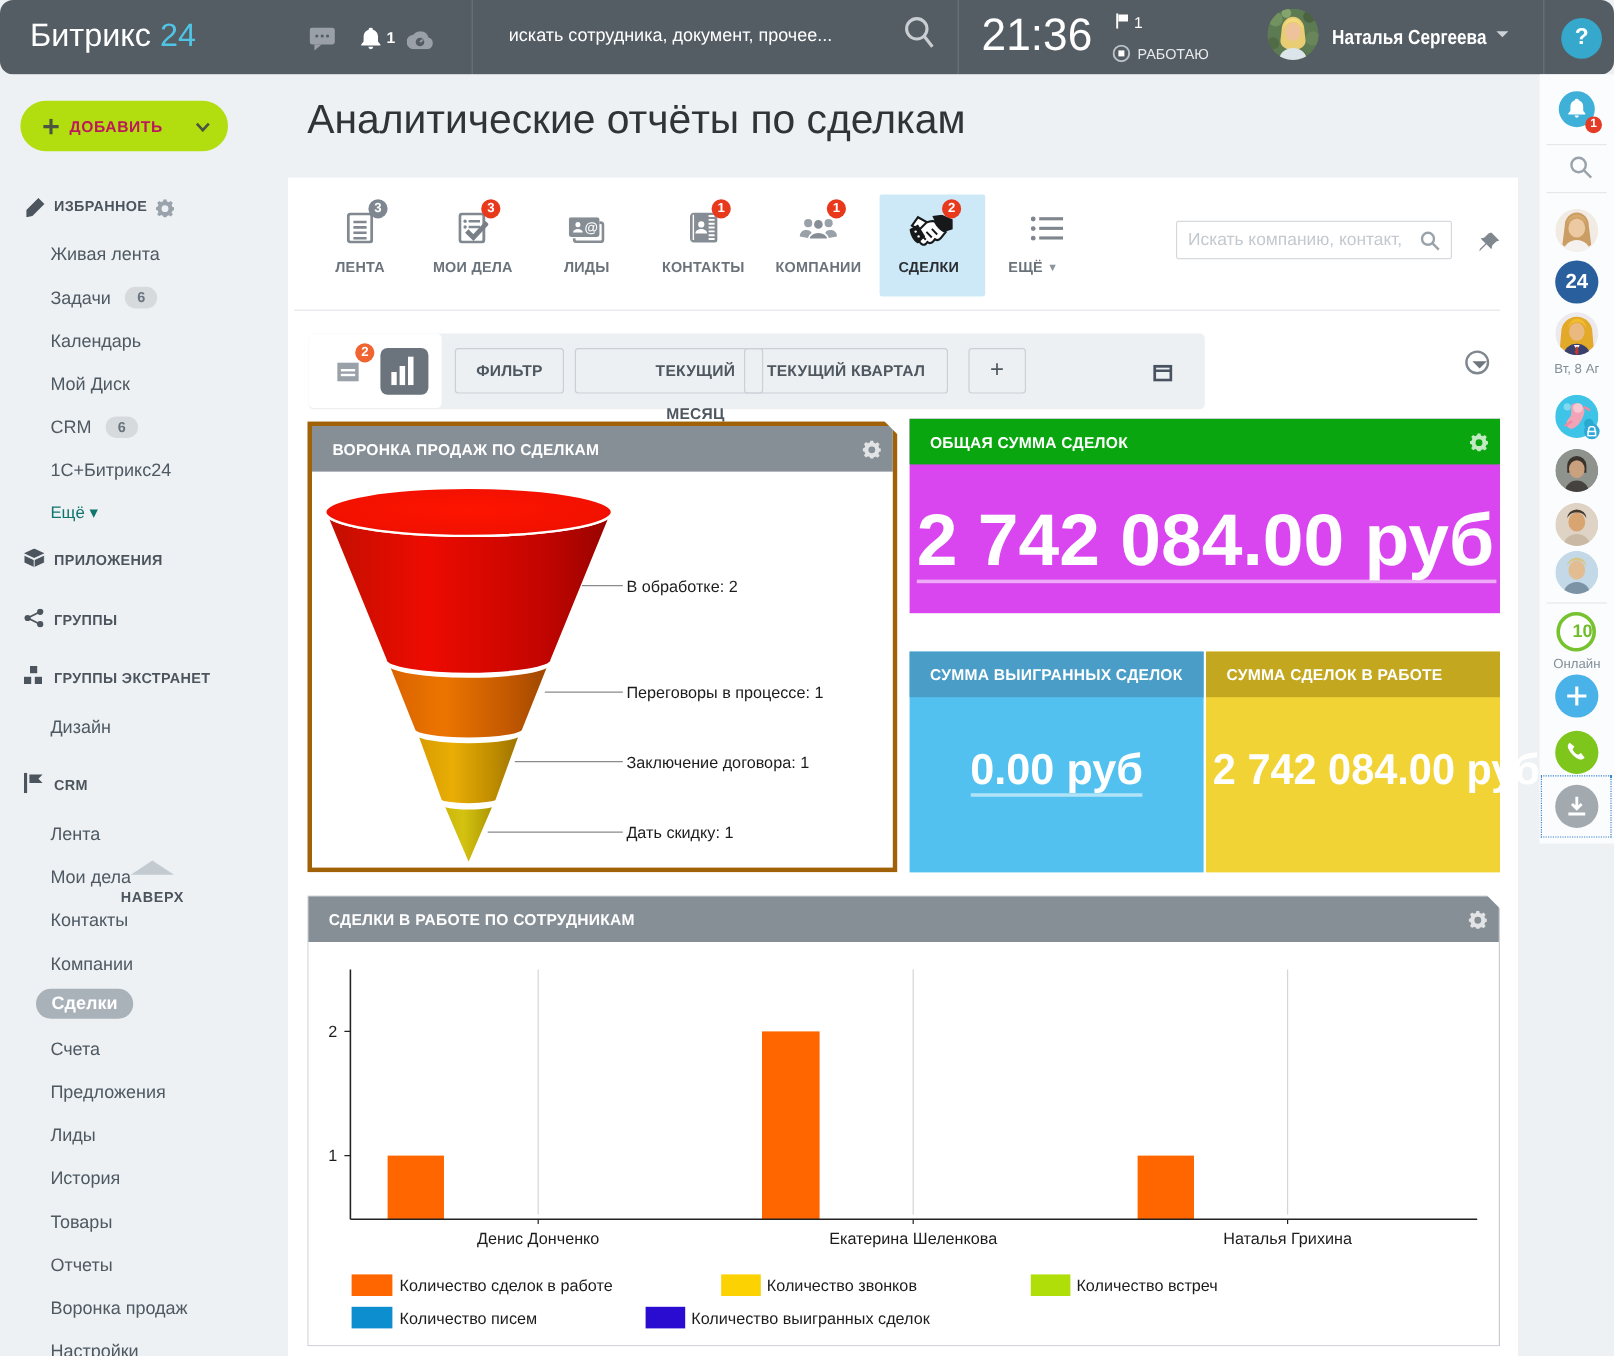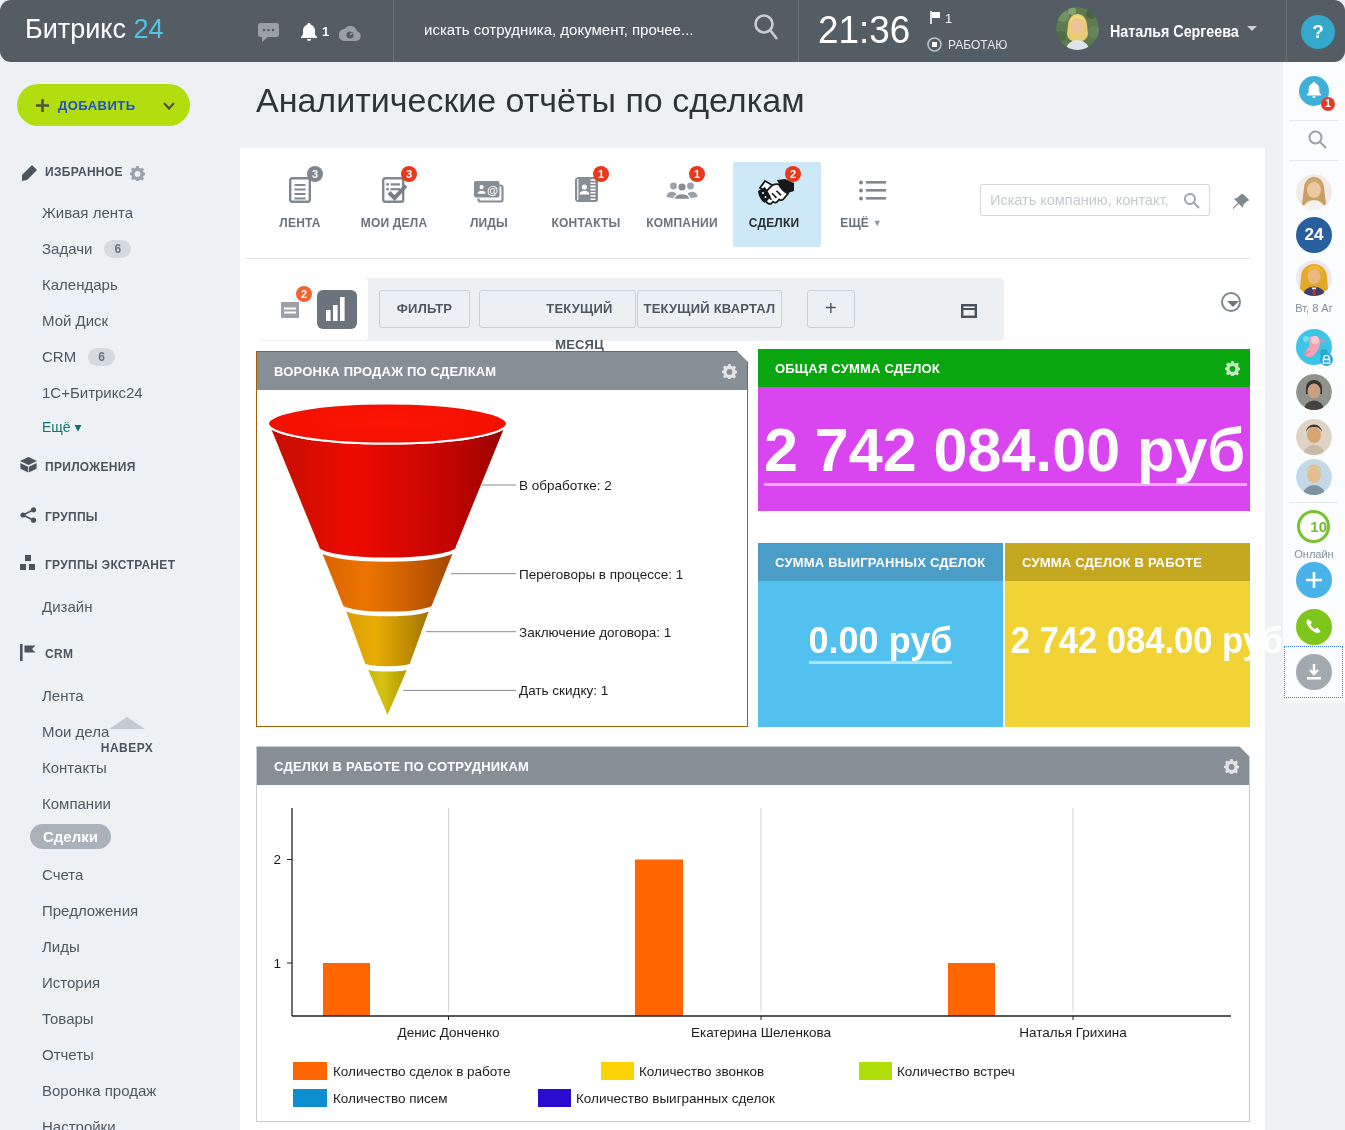--- a/index.html
+++ b/index.html
@@ -14,21 +14,21 @@
   #tb-search-ph { position:absolute; left:424px; top:21px; font-size:15px; color:#ffffff; }
   #tb-time { position:absolute; left:818px; top:9px; font-size:38px; font-weight:400; color:#fff; letter-spacing:0px; transform:scaleX(0.97); transform-origin:left top; }
   #tb-rab { position:absolute; left:948px; top:38px; color:#e8eaec; font-size:12px; }
   #tb-name { position:absolute; left:1110px; top:22px; color:#fff; font-size:17px; font-weight:700; transform:scaleX(0.84); transform-origin:left top; white-space:nowrap; }
   #tb-caret { position:absolute; left:1247px; top:26px; width:0; height:0; border-left:5px solid transparent; border-right:5px solid transparent; border-top:5px solid #cdd2d6; }
   #q-circle { position:absolute; left:1301px; top:15px; width:34px; height:34px; border-radius:50%; background:#35a8cc; color:#fff; font-size:19px; font-weight:700; text-align:center; line-height:34px; }
   #tb-avatar { position:absolute; left:1056px; top:7px; width:43px; height:43px; border-radius:50%; overflow:hidden; }
 
   
   #leftmenu { position:absolute; left:0; top:62px; width:240px; height:1068px; background:#eef1f4; }
-  #btn-add { position:absolute; left:17px; top:22px; width:173px; height:42px; background:#b2de10; border-radius:21px; color:#1d4ed8; font-size:13px; font-weight:700; display:flex; align-items:center; justify-content:center; letter-spacing:0.5px; }
+  #btn-add { position:absolute; left:17px; top:22px; width:173px; height:42px; background:#b2de10; border-radius:21px; color:#be185d; font-size:13px; font-weight:700; display:flex; align-items:center; justify-content:center; letter-spacing:0.5px; }
   .lm-sec { position:absolute; left:45px; font-size:12px; font-weight:700; color:#4c555e; letter-spacing:0.3px; }
   .lm-item { position:absolute; left:42px; font-size:15px; color:#4e5962; }
   .lm-badge { display:inline-block; background:#d6dadd; color:#67737d; border-radius:10px; font-size:12px; font-weight:700; padding:2px 10px; margin-left:12px; position:relative; top:-1px; }
   .lm-more { position:absolute; left:42px; font-size:14px; color:#0f766e; }
   #sdelki-pill { position:absolute; left:30px; top:762px; background:#a9b1b9; border-radius:14px; color:#fff; font-size:15px; font-weight:700; padding:4px 13px; }
   #naverh { position:absolute; left:97px; top:655px; width:60px; text-align:center; }
   #naverh .tri { width:0; height:0; border-left:18px solid transparent; border-right:18px solid transparent; border-bottom:12px solid #c3cbd1; margin:0 auto; }
   #naverh .txt { font-size:12px; font-weight:700; color:#4c555e; margin-top:12px; letter-spacing:0.5px; }
 
   
@@ -46,21 +46,21 @@
   
   #filterstrip { position:absolute; left:17px; top:216px; width:747px; height:63px; background:#edf0f3; border-radius:4px; }
   #tabs-divider { position:absolute; left:5px; top:110px; width:1005px; height:1px; background:#e4e7ea; }
   #togglebox { position:absolute; left:0; top:0; width:111px; height:62px; background:#fff; border-radius:4px; }
   .fbtn { position:absolute; top:12px; height:38px; border:1px solid #c9d0d6; border-radius:3px; color:#4f5860; font-size:13px; font-weight:700; text-align:center; background:transparent; letter-spacing:0.2px; }
   #chartbtn { position:absolute; left:60px; top:12px; width:40px; height:39px; background:#6b737c; border-radius:6px; }
 
   
   .wh { position:absolute; left:0; top:0; right:0; height:38px; }
   .wh .t { position:absolute; left:17px; top:12px; font-size:13px; font-weight:700; color:#fff; letter-spacing:0.2px; }
-  #w-funnel { position:absolute; left:16px; top:289px; width:492px; height:376px; background:#fff; border:1px solid #a16207; clip-path:polygon(0 0, calc(100% - 11px) 0, 100% 11px, 100% 100%, 0 100%);text-align:right; }
+  #w-funnel { position:absolute; left:16px; top:289px; width:492px; height:376px; background:#fff; border:4px solid #a16207; clip-path:polygon(0 0, calc(100% - 11px) 0, 100% 11px, 100% 100%, 0 100%);text-align:right; }
   #w-funnel .wh { background:#868e96; }
   #w-green { position:absolute; left:518px; top:287px; width:492px; height:162px; background:#d946ef; }
   #w-green .wh { background:#0aa60f; }
   #w-big { position:absolute; left:6px; top:71px; color:#fff; font-size:61px; line-height:60px; font-weight:700; white-space:nowrap; transform-origin:left top; }
   #w-big-line { position:absolute; left:6px; top:134px; width:483px; height:3px; background:rgba(255,255,255,0.55); }
   #w-blue { position:absolute; left:518px; top:481px; width:245px; height:184px; background:#52c1ef; }
   #w-blue .wh { background:#4a9dc6; }
   #w-yellow { position:absolute; left:765px; top:481px; width:245px; height:184px; background:#f2d335; }
   #w-yellow .wh { background:#c3a71f; }
   .midnum { position:absolute; left:0; width:100%; top:83px; text-align:center; color:#fff; font-size:36px; line-height:30px; font-weight:700; white-space:nowrap; }
@@ -316,21 +316,21 @@
       <svg width="22" height="24" viewBox="0 0 22 24" style="position:absolute; left:9px; top:7px;">
         <g fill="#fff">
           <rect x="0" y="13" width="4.6" height="11"></rect>
           <rect x="7" y="8" width="4.6" height="16"></rect>
           <rect x="14" y="0" width="4.6" height="24"></rect>
         </g>
       </svg>
     </div>
     <div class="fbtn" style="left:122px; width:91px; line-height:36px;">ФИЛЬТР</div>
     <div class="fbtn" style="left:222px; width:157px; line-height:36px;padding-left:44px;">ТЕКУЩИЙ МЕСЯЦ</div>
-    <div class="fbtn" style="left:380px; width:145px; line-height:36px;">ТЕКУЩИЙ КВАРТАЛ</div>
+    <div class="fbtn" style="left:363px; width:170px; line-height:36px;">ТЕКУЩИЙ КВАРТАЛ</div>
     <div class="fbtn" style="left:550px; width:48px; line-height:34px; font-size:20px; font-weight:400;">+</div>
     <svg width="16" height="14" viewBox="0 0 16 14" style="position:absolute; left:704px; top:26px;">
       <rect x="1.2" y="1.2" width="13.6" height="11.6" fill="none" stroke="#485260" stroke-width="2.4"></rect>
       <path d="M2 5 h12" stroke="#485260" stroke-width="2"></path>
     </svg>
   </div>
   <div style="position:absolute; left:981px; top:230px; width:20px; height:20px; border-radius:50%; border:2px solid #7e868e;">
     <div style="position:absolute; left:4px; top:7px; width:0; height:0; border-left:6px solid transparent; border-right:6px solid transparent; border-top:6px solid #6e767e;"></div>
   </div>
 

